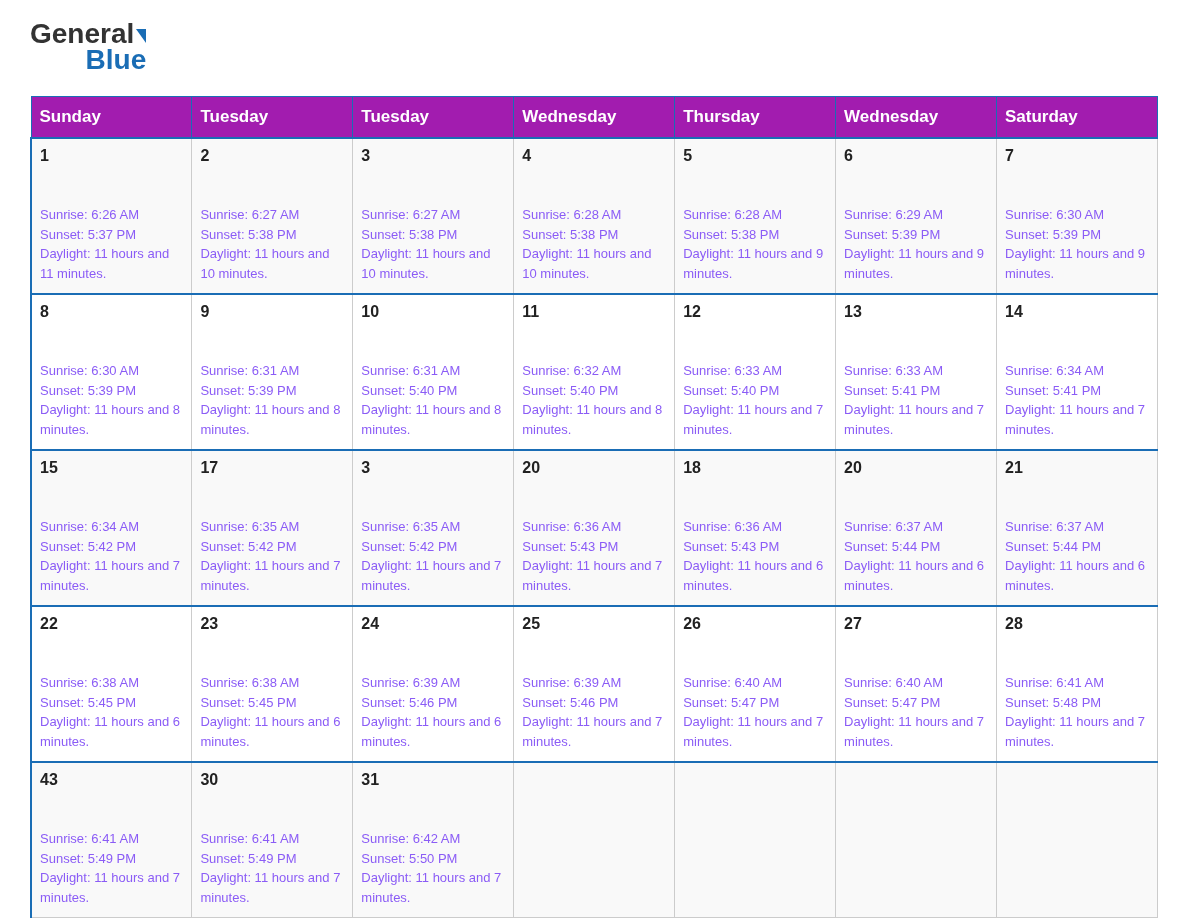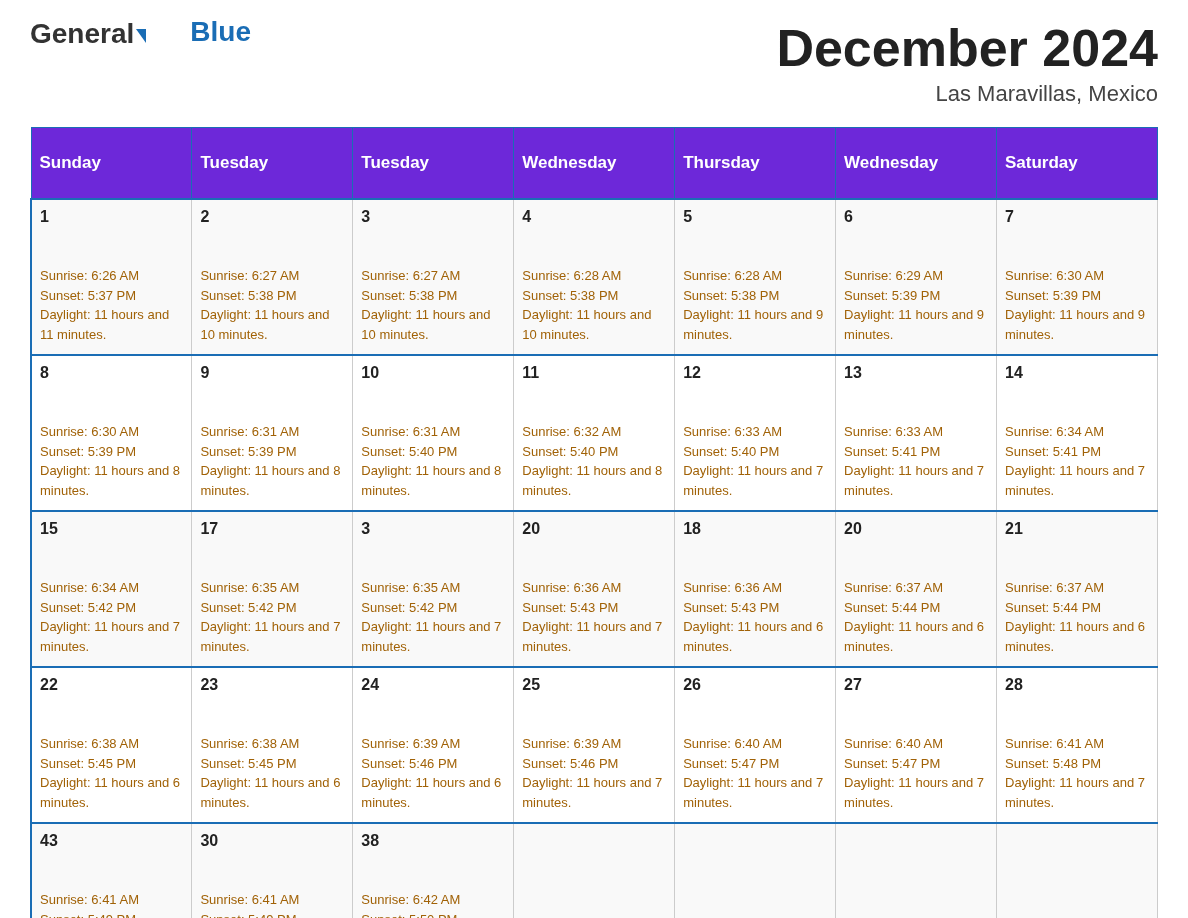--- a/index.html
+++ b/index.html
@@ -11,23 +11,22 @@
       min-height: 918px;
     }
     .header {
       display: flex;
       justify-content: space-between;
       align-items: flex-start;
       margin-bottom: 20px;
     }
     .logo {
       display: flex;
-      flex-direction: row;
-      align-items: flex-start;
-      gap: 44px;
+      flex-direction: column;
+      align-items: flex-end;
     }
     .logo-text {
       font-size: 28px;
       font-weight: bold;
       color: #333;
       line-height: 1;
     }
     .logo-triangle {
       display: inline-block;
       width: 0;
@@ -57,25 +56,25 @@
       font-size: 22px;
       color: #444;
       margin-top: 4px;
     }
     table {
       width: 100%;
       border-collapse: collapse;
       table-layout: fixed;
     }
     thead tr th {
-      background-color: #6d28d9;
+      background-color: #a21caf;
       color: #ffffff;
       font-size: 17px;
       font-weight: bold;
-      padding: 25px 8px;
+      padding: 10px 8px;
       text-align: left;
       border: 1px solid #1a6db5;
     }
     tbody tr td {
       vertical-align: top;
       padding: 8px 8px 10px 8px;
       border: 1px solid #cccccc;
       font-size: 13px;
       color: #333;
       min-height: 90px;
@@ -86,21 +85,21 @@
     }
     .day-num {
       font-size: 16px;
       font-weight: bold;
       color: #222;
       display: block;
       margin-bottom: 4px;
     }
     .day-info {
       font-size: 13px;
-      color: #a16207;
+      color: #8b5cf6;
       line-height: 1.5;
       margin-top: 40px;
     }
     tbody tr td:first-child {
       border-left: 2px solid #1a6db5;
     }
     tbody tr:first-child td {
       border-top: 2px solid #1a6db5;
     }
     tbody tr + tr td {
@@ -109,24 +108,20 @@
   </style>
 </head>
 <body>
 
 <div class="header">
   <div class="logo">
     <div class="logo-text">
       General<span class="logo-triangle"></span>
     </div>
     <div class="logo-bottom">Blue</div>
-  </div>
-  <div class="title-area">
-    <div class="month-title">December 2024</div>
-    <div class="location">Las Maravillas, Mexico</div>
   </div>
 </div>
 
 <table>
   <thead>
     <tr>
     <th>Sunday</th>
         <th>Tuesday</th>
         <th>Tuesday</th>
         <th>Wednesday</th>
@@ -259,21 +254,21 @@
       <tr>
         <td>
           <span class="day-num">43</span>
 <div class="day-info">Sunrise: 6:41 AM<br>Sunset: 5:49 PM<br>Daylight: 11 hours and 7 minutes.</div>
         </td>
         <td>
           <span class="day-num">30</span>
 <div class="day-info">Sunrise: 6:41 AM<br>Sunset: 5:49 PM<br>Daylight: 11 hours and 7 minutes.</div>
         </td>
         <td>
-          <span class="day-num">38</span>
+          <span class="day-num">31</span>
 <div class="day-info">Sunrise: 6:42 AM<br>Sunset: 5:50 PM<br>Daylight: 11 hours and 7 minutes.</div>
         </td>
         <td></td>
         <td></td>
         <td></td>
         <td></td>
       </tr>
     </tbody>
 </table>
 

